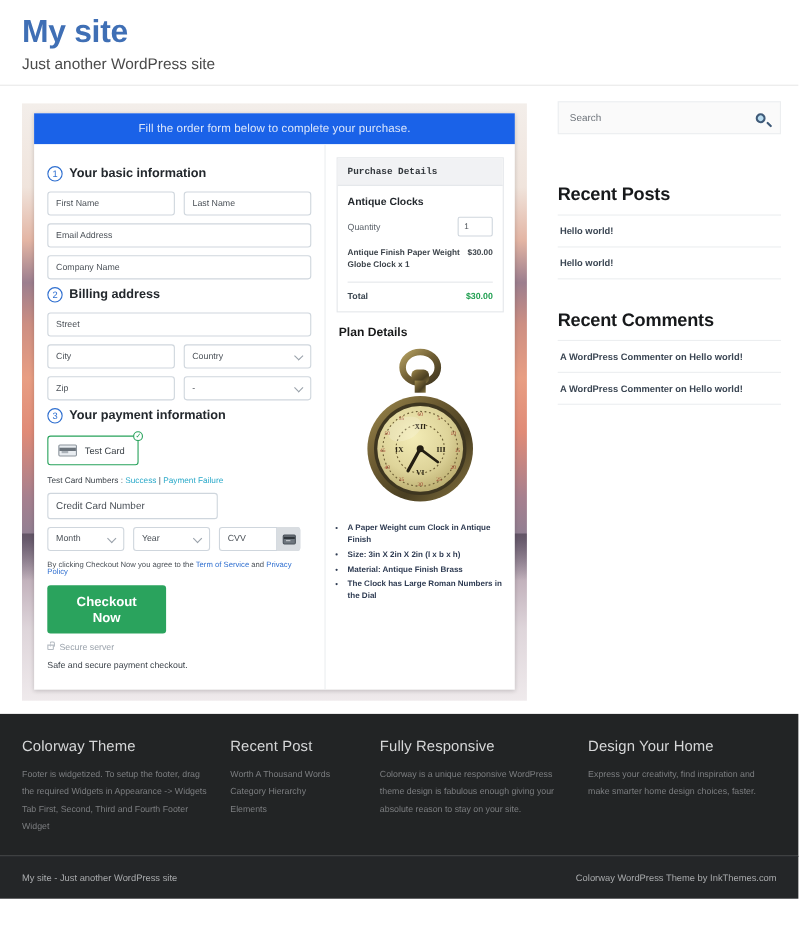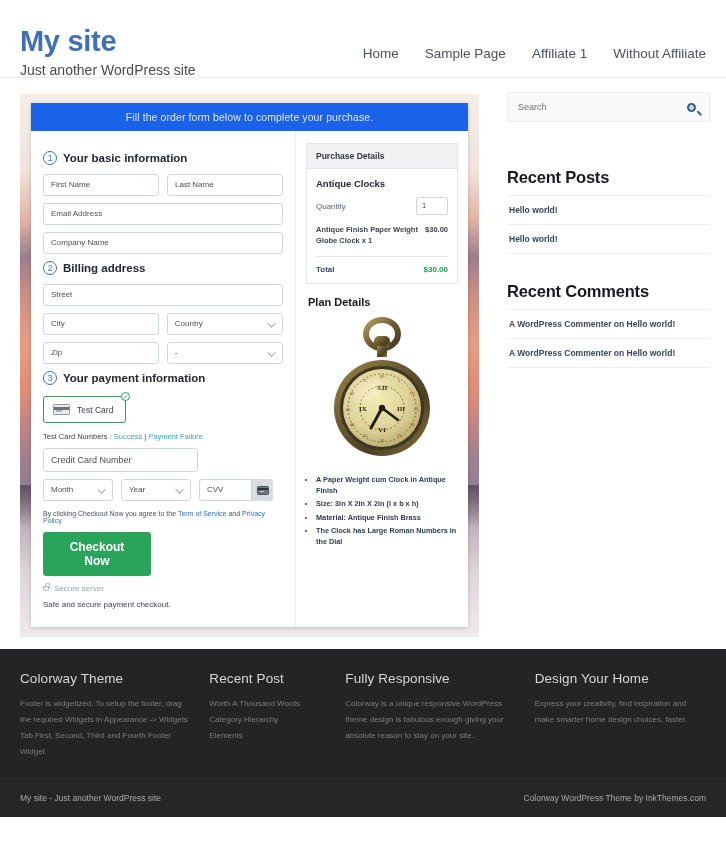--- a/index.html
+++ b/index.html
@@ -7,26 +7,27 @@
   body {
     font-family: "Liberation Sans", sans-serif;
     background: #ffffff;
     color: #3d4852;
     overflow: hidden;
   }
 
   
   .site-header {
     height: 78px;
-    padding: 16px 18px 0 20px;
+    padding: 4px 18px 0 20px;
     display: flex;
     align-items: flex-start;
     justify-content: space-between;
     border-bottom: 1px solid #e9e9e9;
     position: relative;
+    flex-direction: column;
   }
   .brand { padding-top: 10px; }
   .brand-title {
     font-size: 29px;
     font-weight: bold;
     color: #3f6fb5;
     letter-spacing: -0.3px;
     line-height: 1.1;
   }
   .brand-tagline {
@@ -286,20 +287,21 @@
 
   
   .pd-box { border: 1px solid #e4e7ea; background: #fff; }
   .pd-head {
     background: #f1f2f4;
     font-size: 8.5px;
     font-weight: bold;
     color: #32373c;
     padding: 7px 9px;
     border-bottom: 1px solid #e4e7ea;
+    font-family: Liberation Mono, monospace;
   }
   .pd-body { padding: 9px; }
   .pd-product { font-size: 9.5px; font-weight: bold; color: #23282d; margin-bottom: 8px; }
   .pd-qty-row { display: flex; align-items: center; justify-content: space-between; margin-bottom: 10px; }
   .pd-qty-label { font-size: 8px; color: #5a6169; }
   .pd-qty-input {
     border: 1px solid #cfd6dd; border-radius: 2px;
     width: 32px; height: 18px; font-size: 7.5px;
     color: #4a5057; padding: 0 5px; line-height: 16px;
   }

